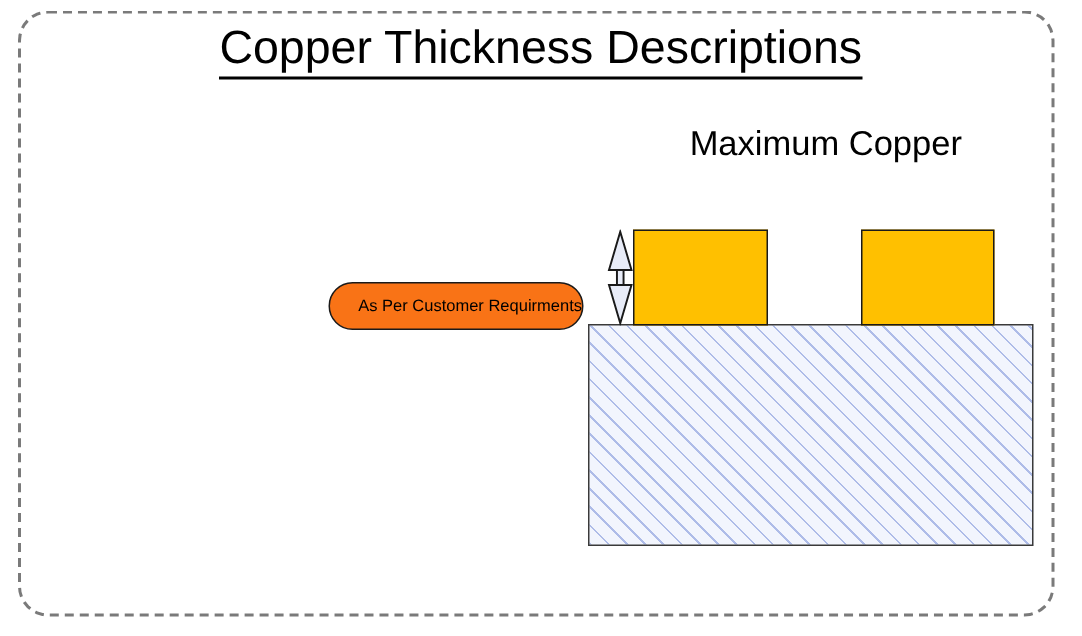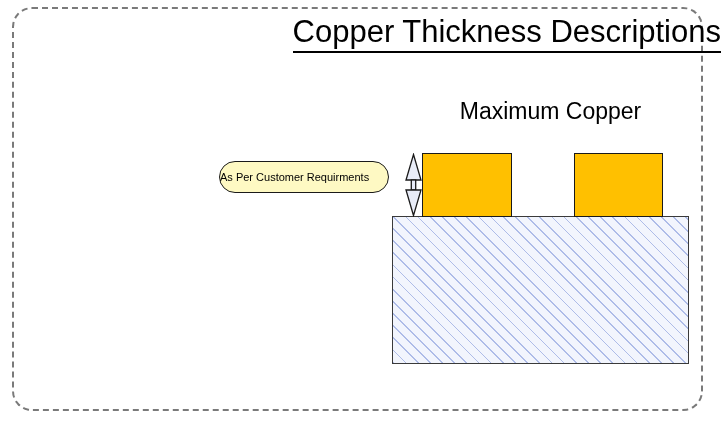--- a/index.html
+++ b/index.html
@@ -29,60 +29,60 @@
     border-radius: 20px;
     background: transparent;
   }
 
   
   #title {
     position: absolute;
     left: 0px;
     top: 14px;
     width: 721px;
-    text-align: right;
+    text-align: center;
     font-size: 31px;
     line-height: 36px;
     color: #000000;
     letter-spacing: 0px;
     white-space: nowrap;
   }
   #title .title-text {
     display: inline-block;
     border-bottom: 2px solid #000000;
     padding-bottom: 1px;
   }
 
   
   #max-caption {
     position: absolute;
     left: 413px;
-    top: 96px;
+    top: 80px;
     width: 275px;
     text-align: center;
     font-size: 23px;
     line-height: 30px;
     color: #000000;
   }
   #max-caption .cap-line { display: block; }
 
   
   #pill-callout {
     position: absolute;
     left: 219px;
-    top: 161px;
+    top: 188px;
     width: 170px;
     height: 32px;
     box-sizing: border-box;
-    background: #fef9c3;
+    background: #f97316;
     border: 1px solid #1a1a1a;
     border-radius: 16px;
     display: flex;
     align-items: center;
-    justify-content: flex-start;
+    justify-content: flex-end;
     font-size: 11px;
     color: #000000;
     white-space: nowrap;
   }
 
   
   #substrate {
     position: absolute;
     left: 392px;
     top: 216px;

